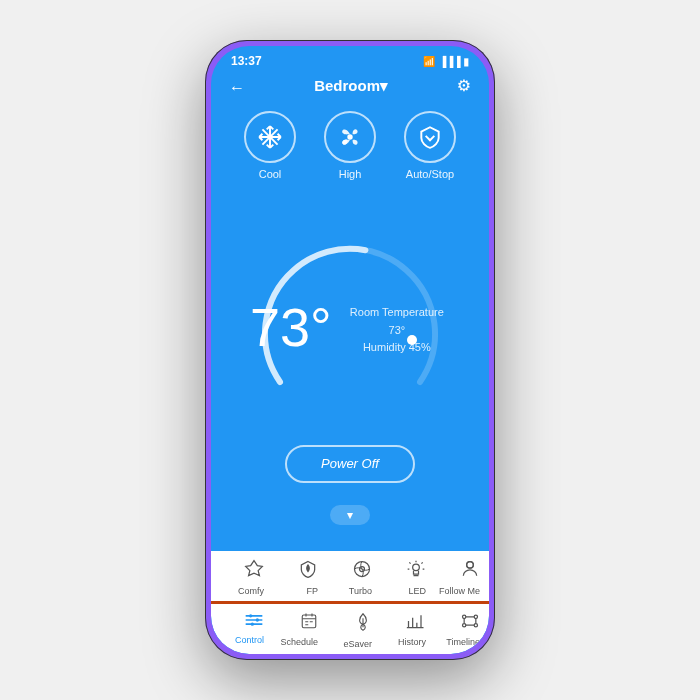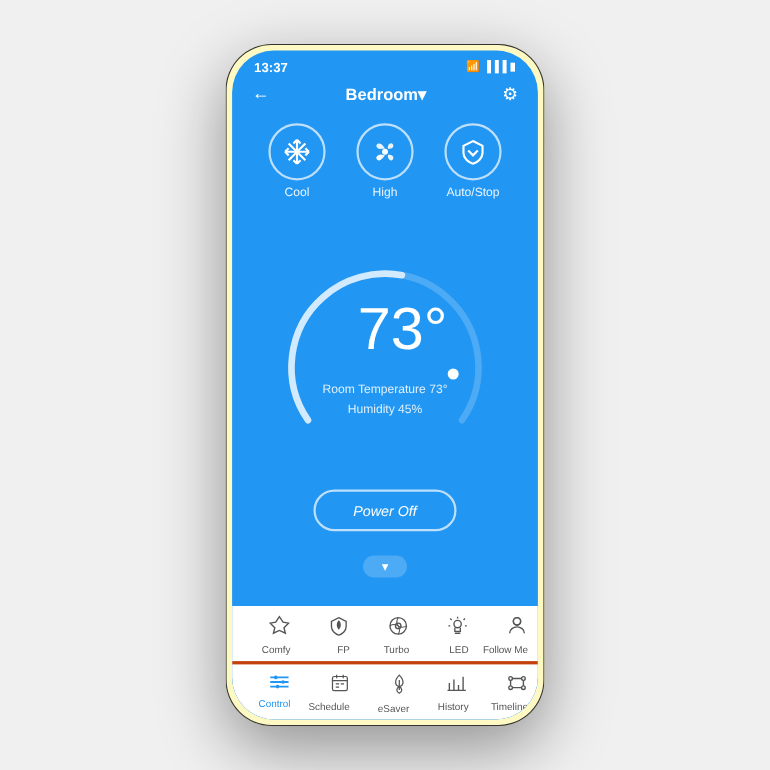--- a/index.html
+++ b/index.html
@@ -10,21 +10,21 @@
       display: flex;
       align-items: center;
       justify-content: center;
       font-family: -apple-system, BlinkMacSystemFont, 'Segoe UI', sans-serif;
       overflow: hidden;
     }
 
     .phone-outer {
       width: 290px;
       height: 620px;
-      background: #fef9c3;
+      background: #8b5cf6;
       border-radius: 42px;
       padding: 6px;
       box-shadow: 0 20px 60px rgba(0,0,0,0.4), inset 0 0 0 1px #333;
       position: relative;
     }
 
     .phone-inner {
       width: 100%;
       height: 100%;
       background: #2196f3;
@@ -121,22 +121,22 @@
 
     .dial-svg {
       position: absolute;
       top: 0; left: 0;
       width: 100%;
       height: 100%;
     }
 
     .dial-content {
       display: flex;
-      flex-direction: column;
-      align-items: flex-end;
+      flex-direction: row;
+      align-items: center;
       justify-content: center;
       z-index: 1;
       gap: 12px;
     }
     .temp-display {
       font-size: 54px;
       font-weight: 300;
       color: white;
       line-height: 1;
     }

